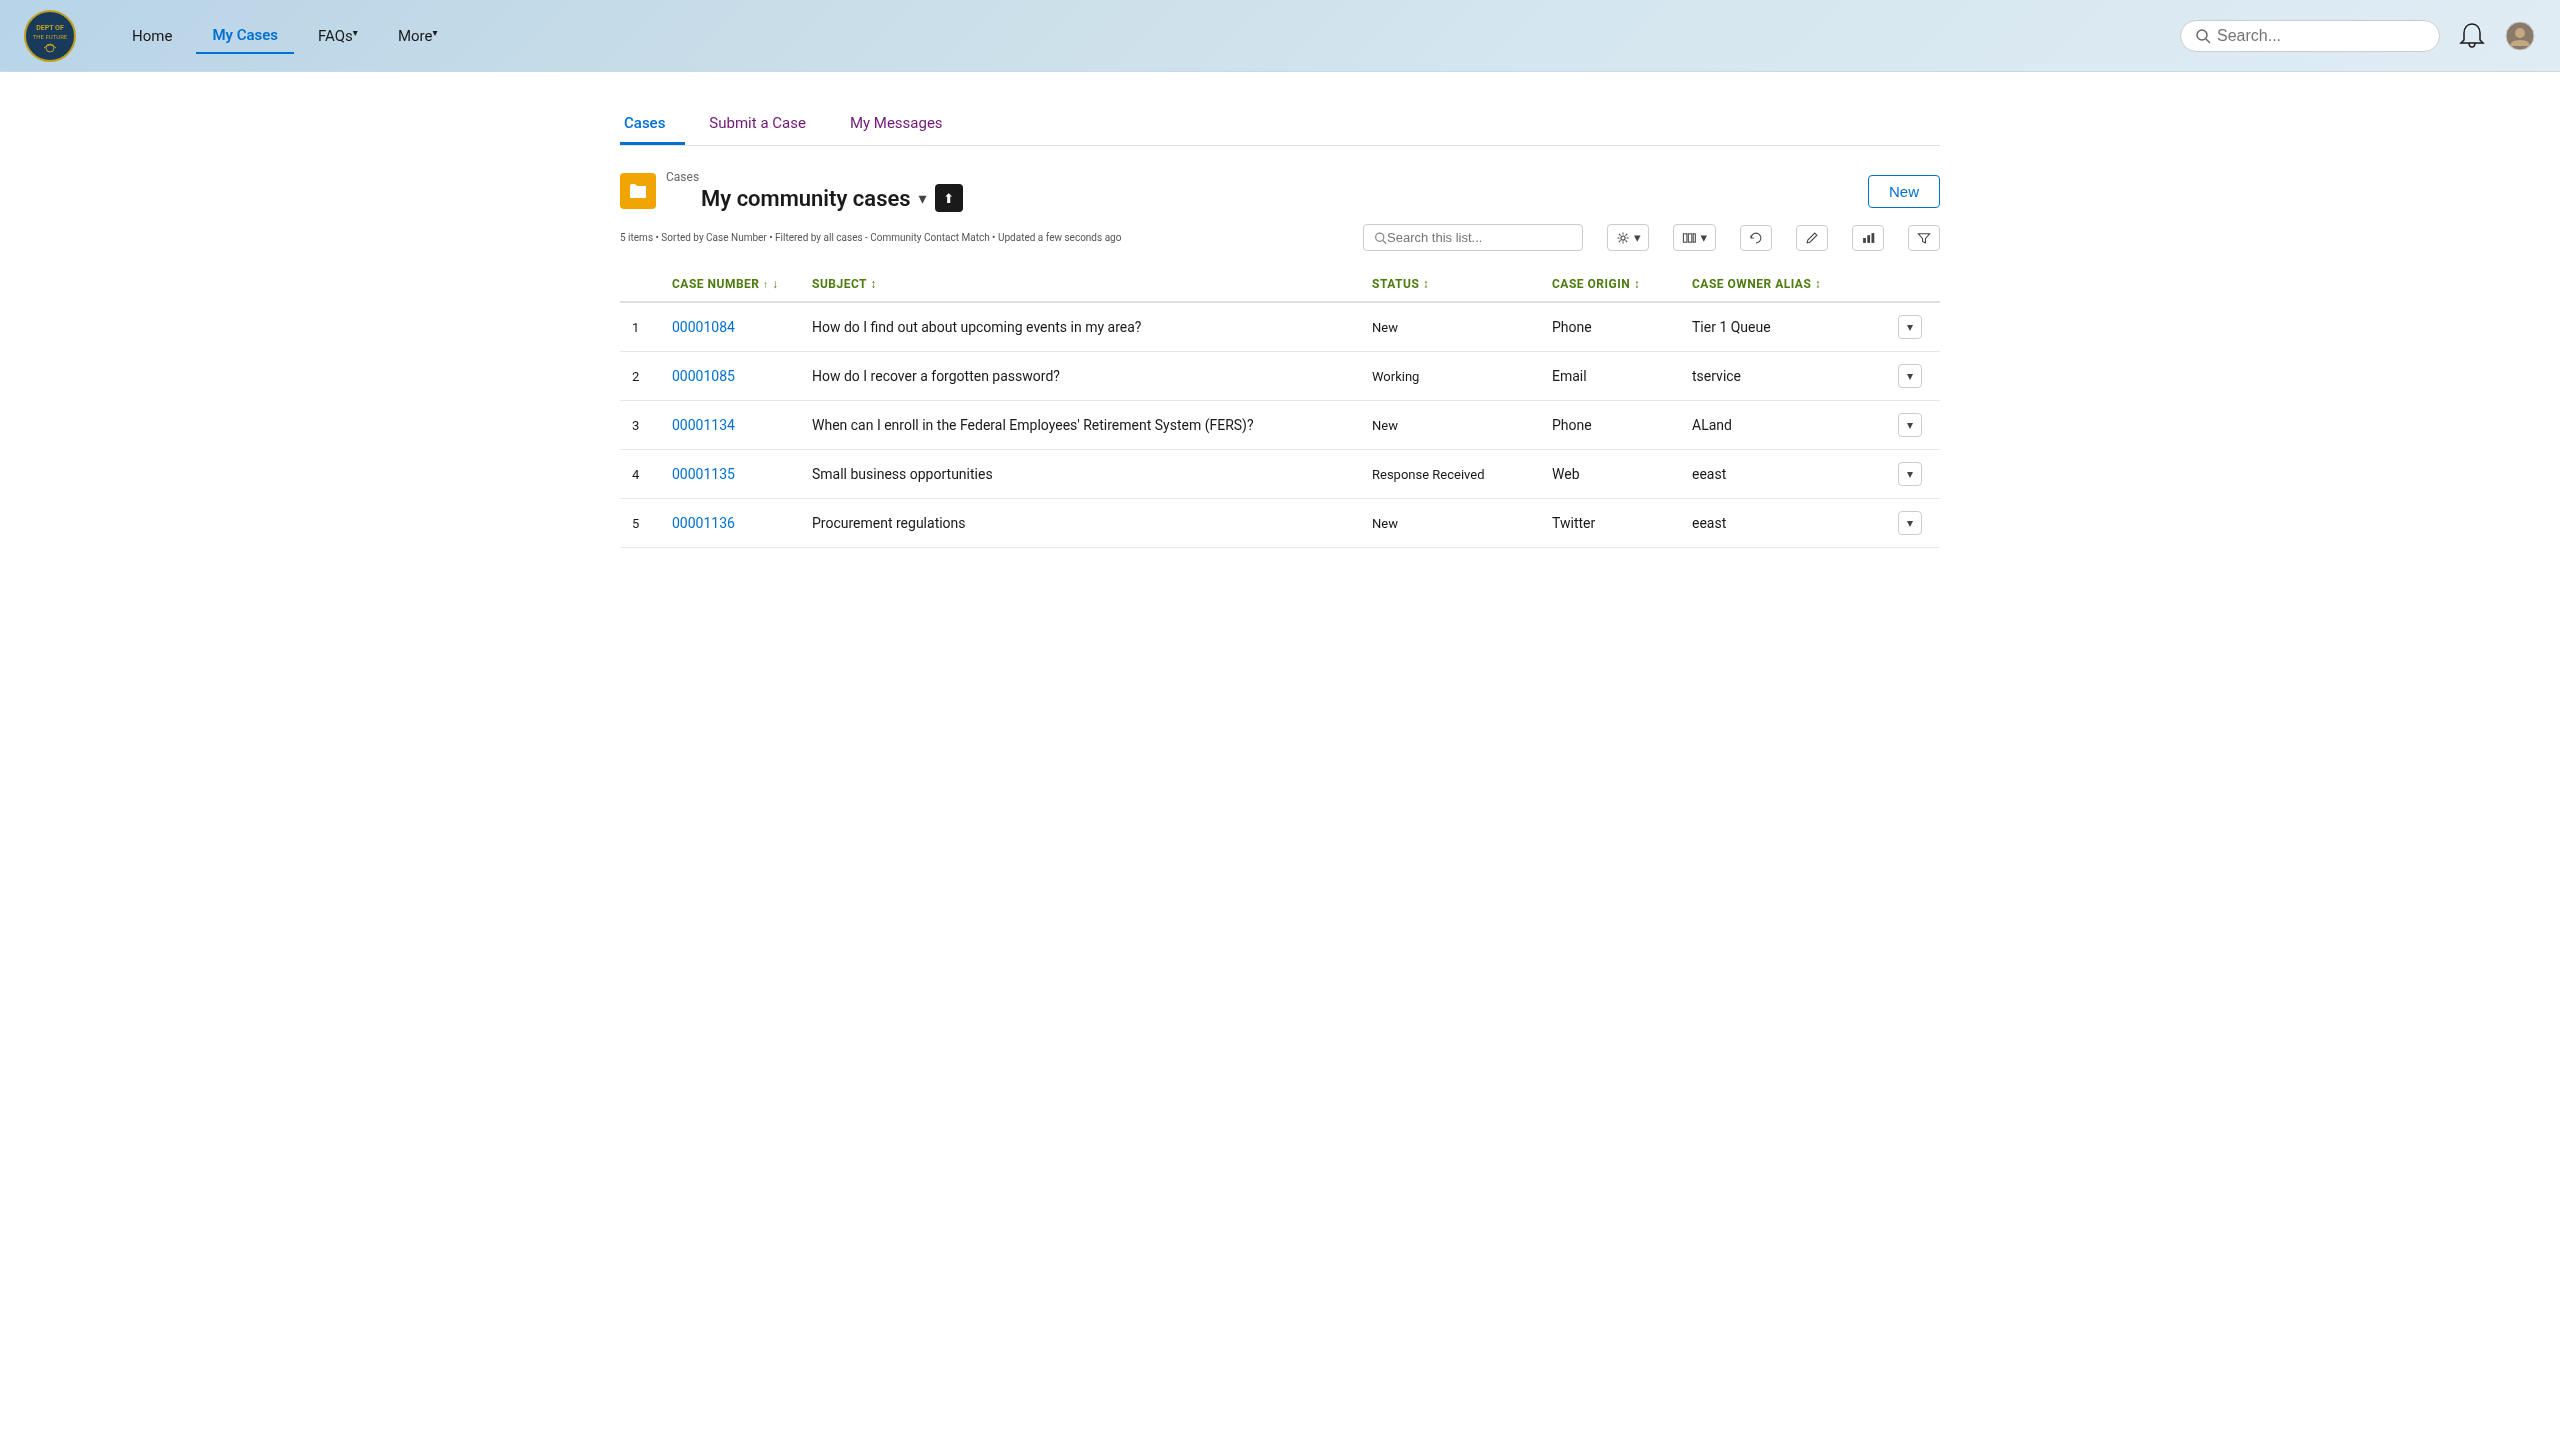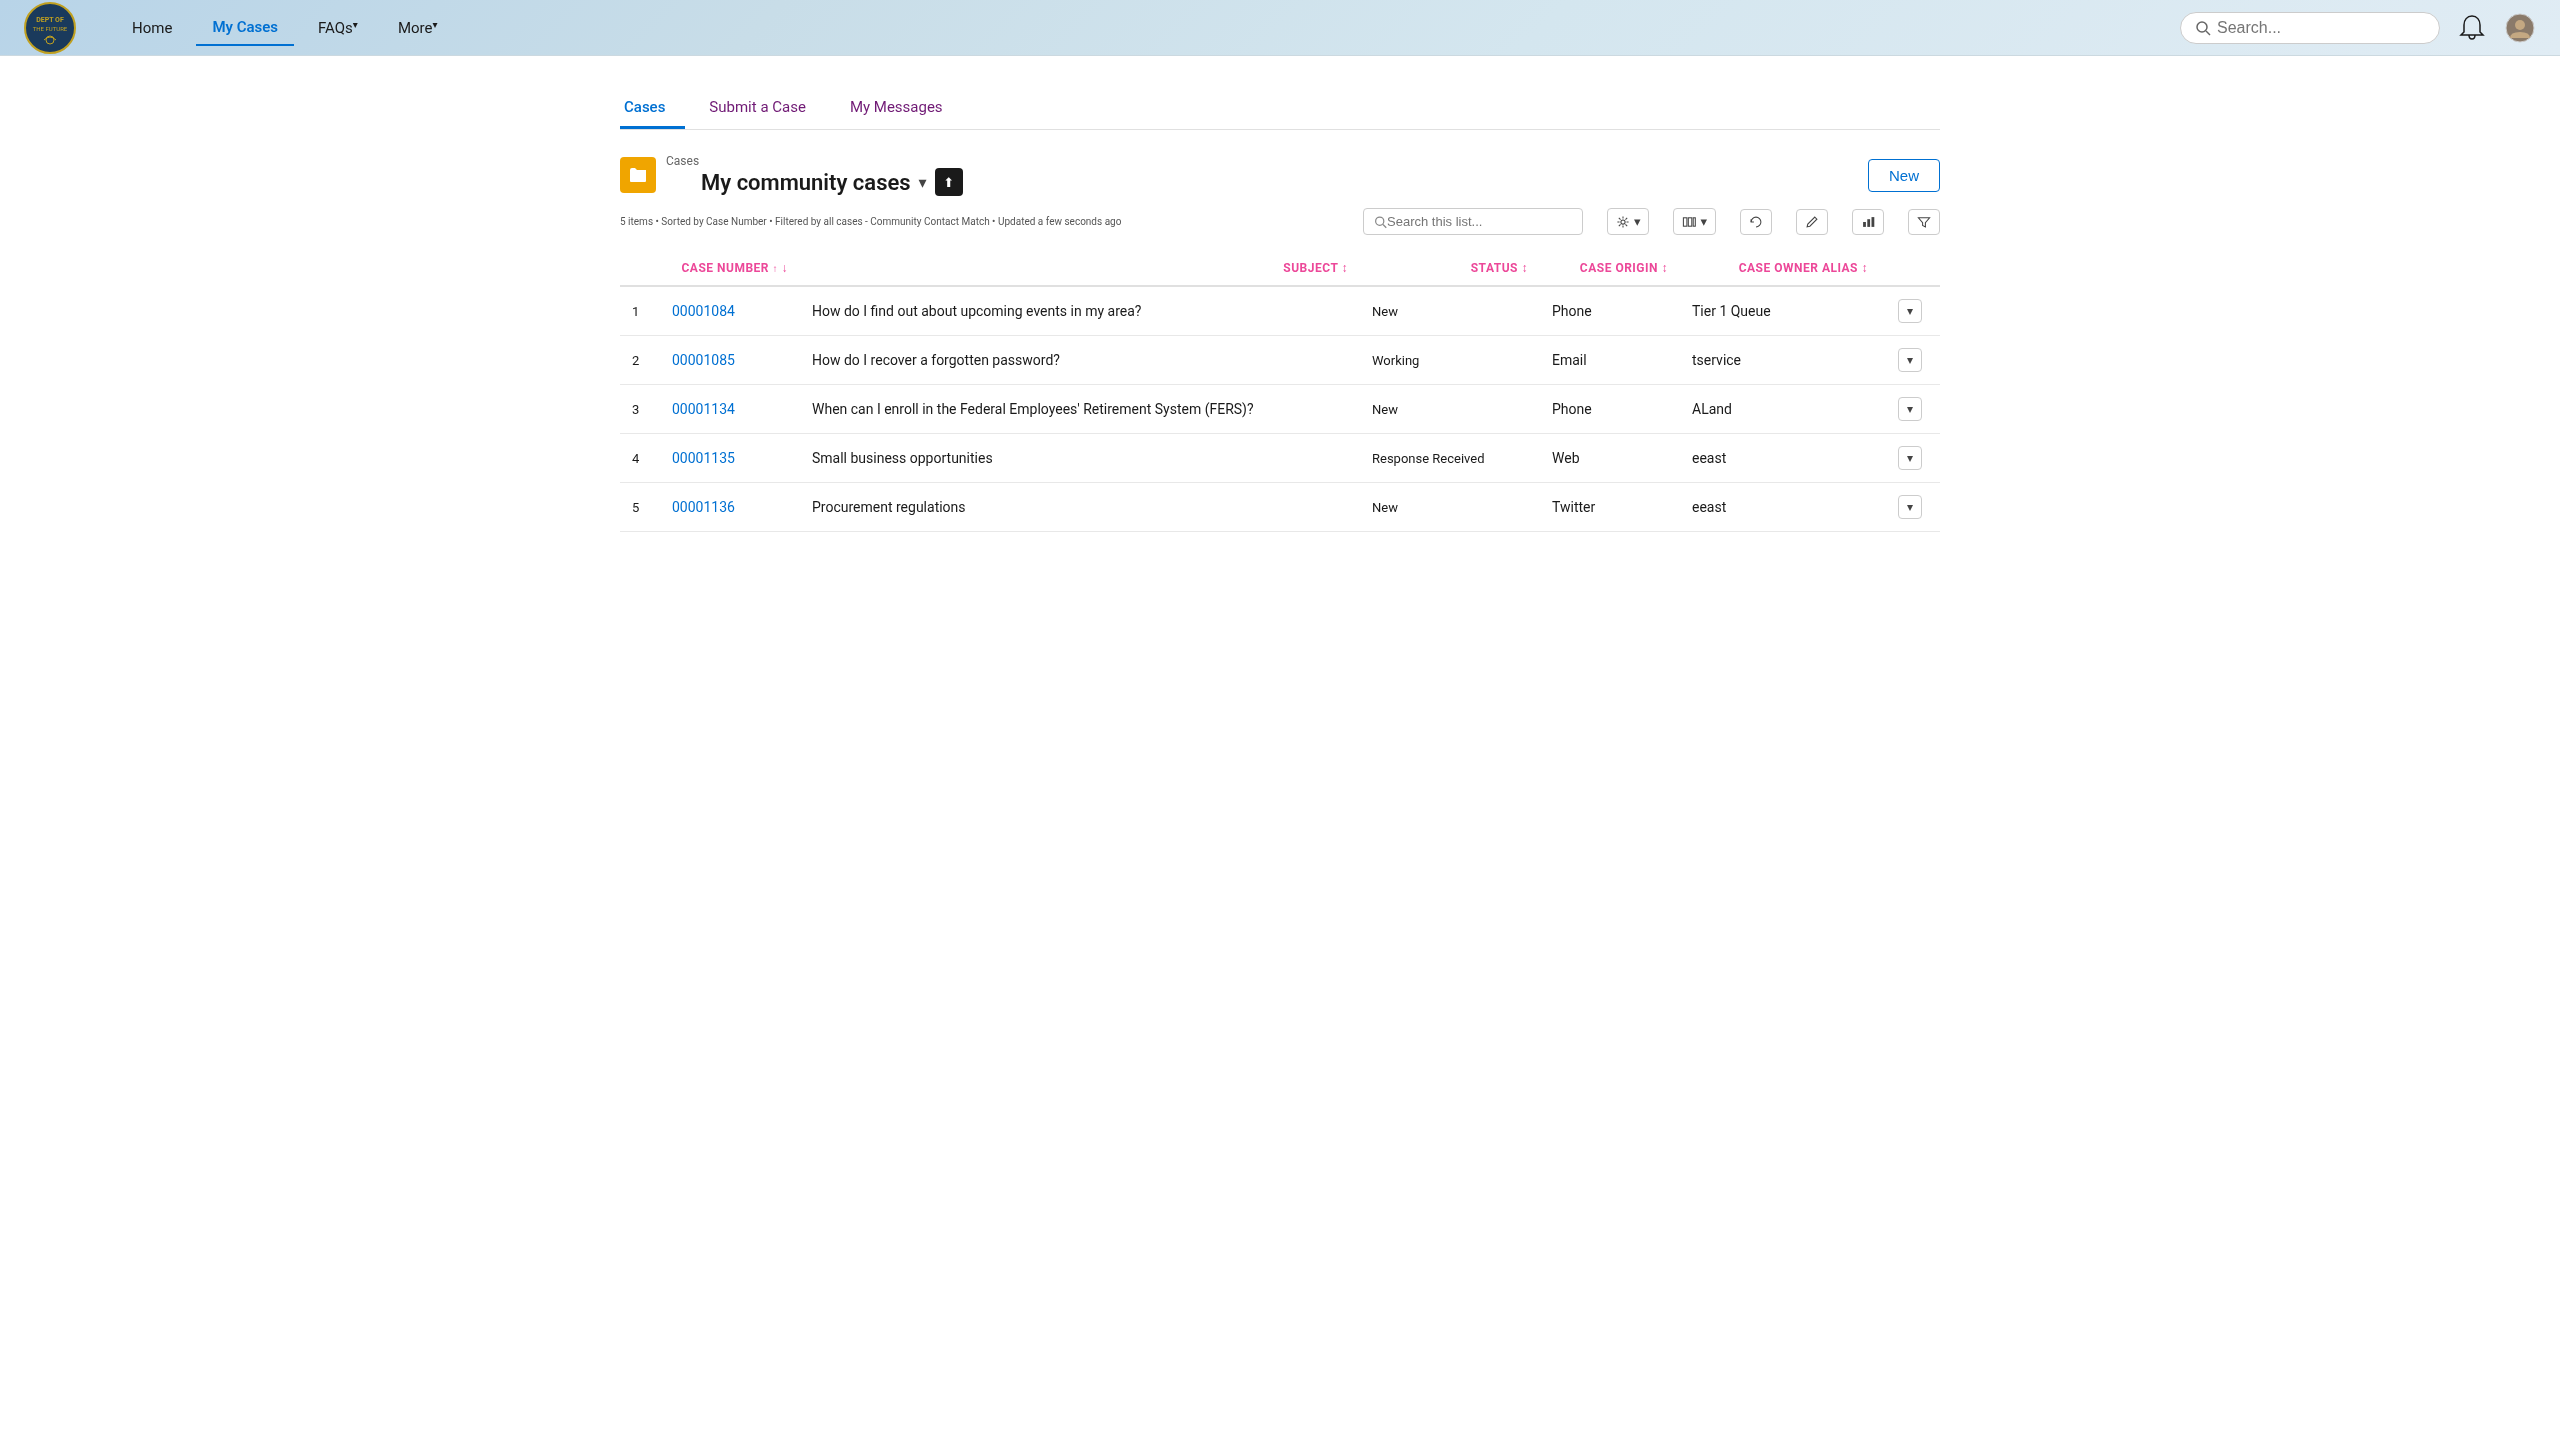--- a/index.html
+++ b/index.html
@@ -1,21 +1,21 @@
 <!DOCTYPE html>
 <html><head>
   <meta charset="utf-8">
   <style>
     * { box-sizing: border-box; margin: 0; padding: 0; }
     body { font-family: -apple-system, BlinkMacSystemFont, 'Segoe UI', Roboto, sans-serif; background: #fff; color: #333; }
 
     
     .header {
       background: linear-gradient(135deg, #b8d4e8 0%, #c8dde8 30%, #d4e6ef 60%, #e0ecf4 100%);
-      height: 56px;
+      height: 72px;
       display: flex;
       align-items: center;
       padding: 0 24px;
       border-bottom: 1px solid #ccd9e0;
     }
     .header-logo {
       width: 52px;
       height: 52px;
       margin-right: 40px;
       flex-shrink: 0;
@@ -234,25 +234,25 @@
     
     .cases-table {
       width: 100%;
       border-collapse: collapse;
       font-size: 14px;
     }
     .cases-table thead tr {
       border-bottom: 2px solid #e0e0e0;
     }
     .cases-table th {
-      text-align: right;
+      text-align: left;
       padding: 10px 12px;
       font-size: 12px;
       font-weight: 700;
-      color: #ec4899;
+      color: #4d7c0f;
       text-transform: uppercase;
       letter-spacing: 0.5px;
       white-space: nowrap;
     }
     .cases-table tbody tr {
       border-bottom: 1px solid #e8e8e8;
     }
     .cases-table td {
       padding: 12px 12px;
       color: #1a1a1a;

